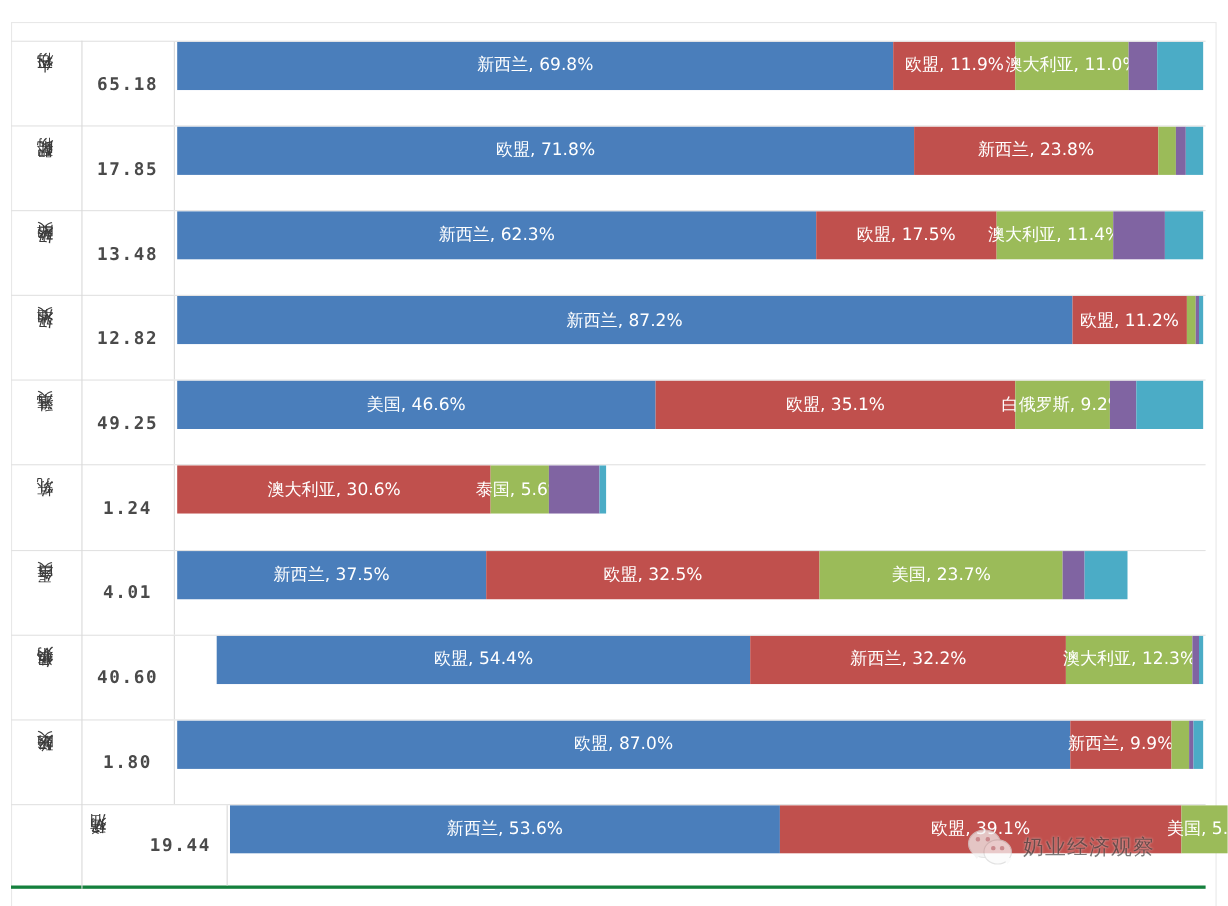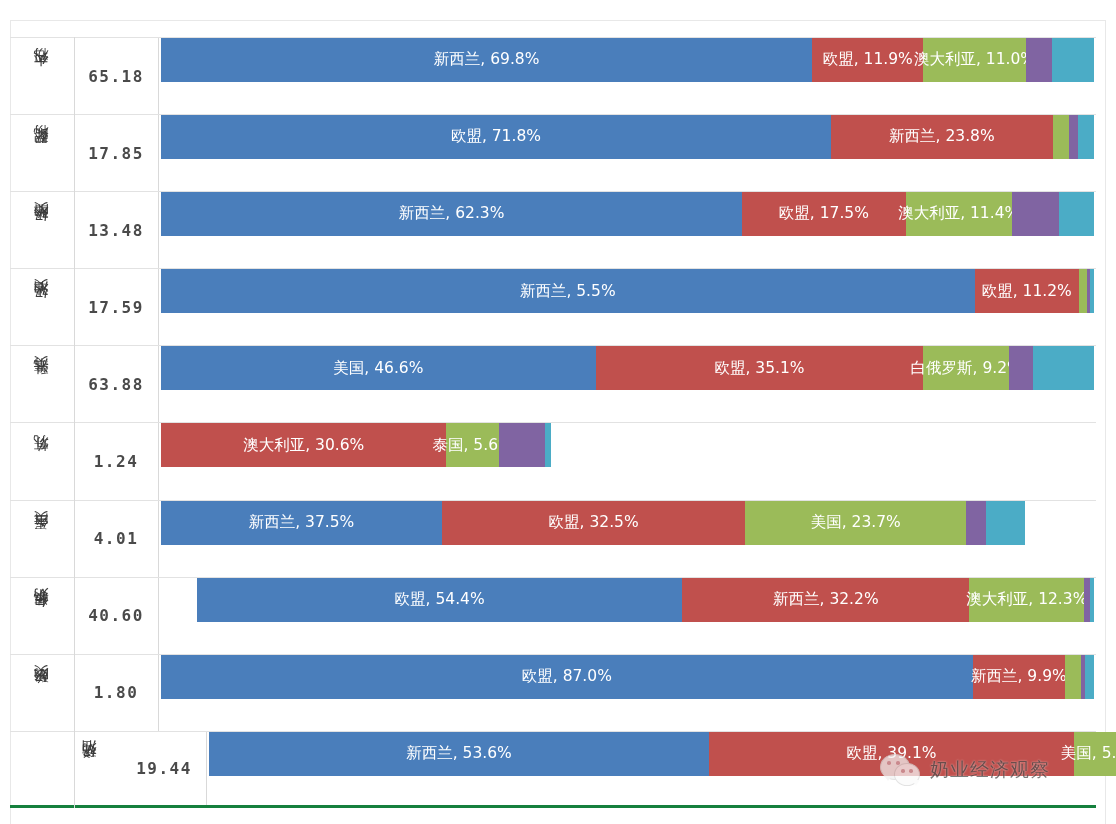--- a/index.html
+++ b/index.html
@@ -223,40 +223,40 @@
             </div>
             <div class="seg" style="background: rgb(128, 100, 162); width: 46.65px;"></div>
             <div class="seg" style="background: rgb(75, 172, 198); width: 35.454px;"></div>
           </div>
         </div>
       </div>
       <div class="row">
         <div class="cat-cell">
           <div class="cat-label">奶油类</div>
         </div>
-        <div class="val-cell">17.59</div>
+        <div class="val-cell">12.82</div>
         <div class="bar-cell">
           <div class="bar">
             <div class="seg" style="background: rgb(74, 126, 187); width: 813.576px;">
-              <span class="seg-label">新西兰, 5.5%</span>
+              <span class="seg-label">新西兰, 87.2%</span>
             </div>
             <div class="seg" style="background: rgb(192, 80, 77); width: 104.496px;">
               <span class="seg-label">欧盟, 11.2%</span>
             </div>
             <div class="seg" style="background: rgb(155, 187, 89); width: 7.464px;"></div>
             <div class="seg" style="background: rgb(128, 100, 162); width: 3.732px;"></div>
             <div class="seg" style="background: rgb(75, 172, 198); width: 3.732px;"></div>
           </div>
         </div>
       </div>
       <div class="row">
         <div class="cat-cell">
           <div class="cat-label">乳清类</div>
         </div>
-        <div class="val-cell">63.88</div>
+        <div class="val-cell">49.25</div>
         <div class="bar-cell">
           <div class="bar">
             <div class="seg" style="background: rgb(74, 126, 187); width: 434.778px;">
               <span class="seg-label">美国, 46.6%</span>
             </div>
             <div class="seg" style="background: rgb(192, 80, 77); width: 327.483px;">
               <span class="seg-label">欧盟, 35.1%</span>
             </div>
             <div class="seg" style="background: rgb(155, 187, 89); width: 85.836px;">
               <span class="seg-label">白俄罗斯, 9.2%</span>

